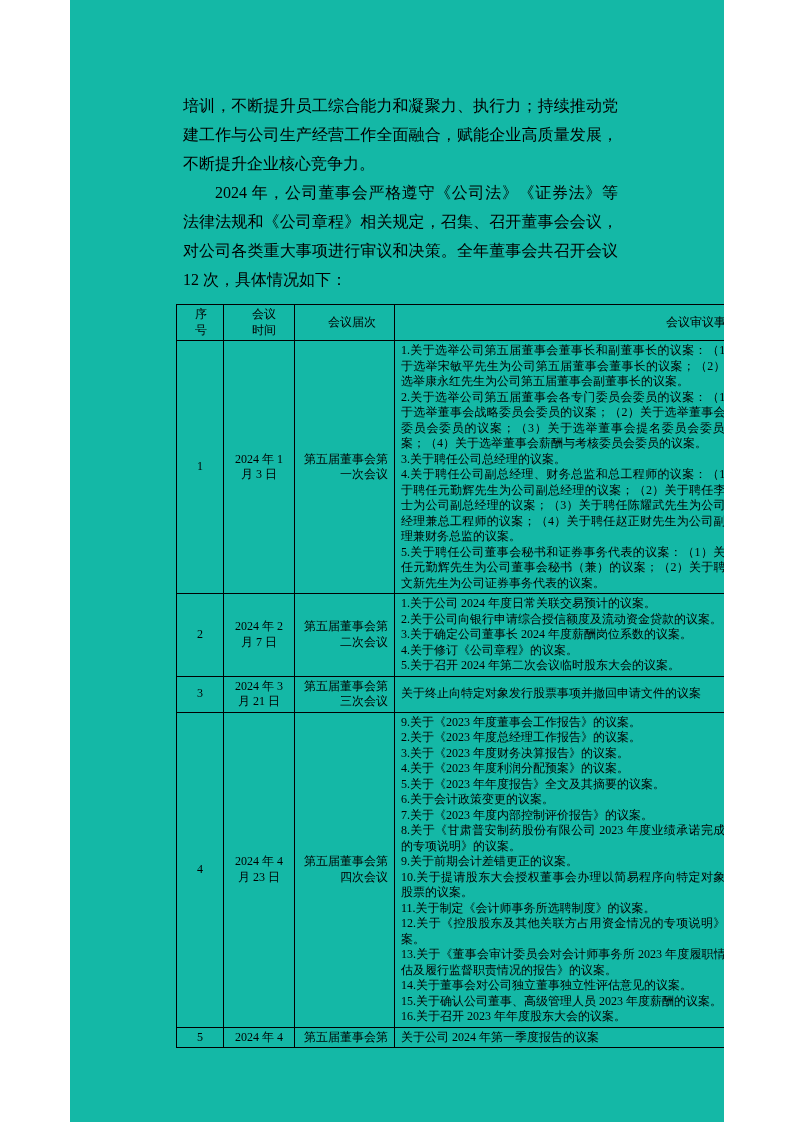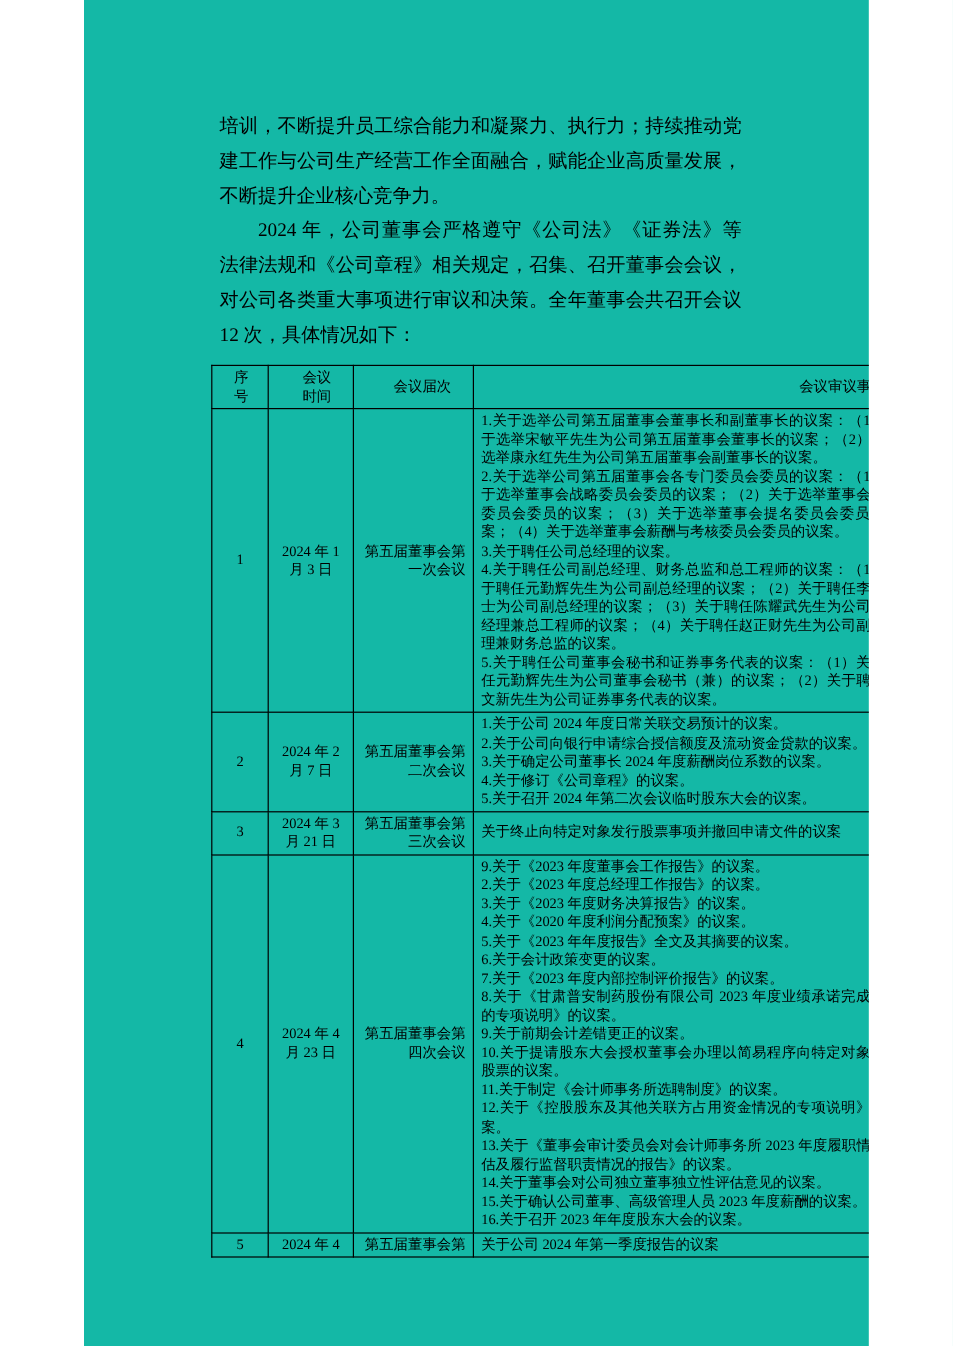--- a/index.html
+++ b/index.html
@@ -127,21 +127,21 @@
             </td>
           </tr>
           <tr>
             <td class="col-no">4</td>
             <td class="col-date">2024 年 4 月 23 日</td>
             <td class="col-session">第五届董事会第四次会议</td>
             <td class="col-items">
               <div>9.关于《2023 年度董事会工作报告》的议案。</div>
               <div>2.关于《2023 年度总经理工作报告》的议案。</div>
               <div>3.关于《2023 年度财务决算报告》的议案。</div>
-              <div>4.关于《2020 年度利润分配预案》的议案。</div>
+              <div>4.关于《2023 年度利润分配预案》的议案。</div>
               <div>5.关于《2023 年年度报告》全文及其摘要的议案。</div>
               <div>6.关于会计政策变更的议案。</div>
               <div>7.关于《2023 年度内部控制评价报告》的议案。</div>
               <div>8.关于《甘肃普安制药股份有限公司 2023 年度业绩承诺完成情况的专项说明》的议案。</div>
               <div>9.关于前期会计差错更正的议案。</div>
               <div>10.关于提请股东大会授权董事会办理以简易程序向特定对象发行股票的议案。</div>
               <div>11.关于制定《会计师事务所选聘制度》的议案。</div>
               <div>12.关于《控股股东及其他关联方占用资金情况的专项说明》的议案。</div>
               <div>13.关于《董事会审计委员会对会计师事务所 2023 年度履职情况评估及履行监督职责情况的报告》的议案。</div>
               <div>14.关于董事会对公司独立董事独立性评估意见的议案。</div>

